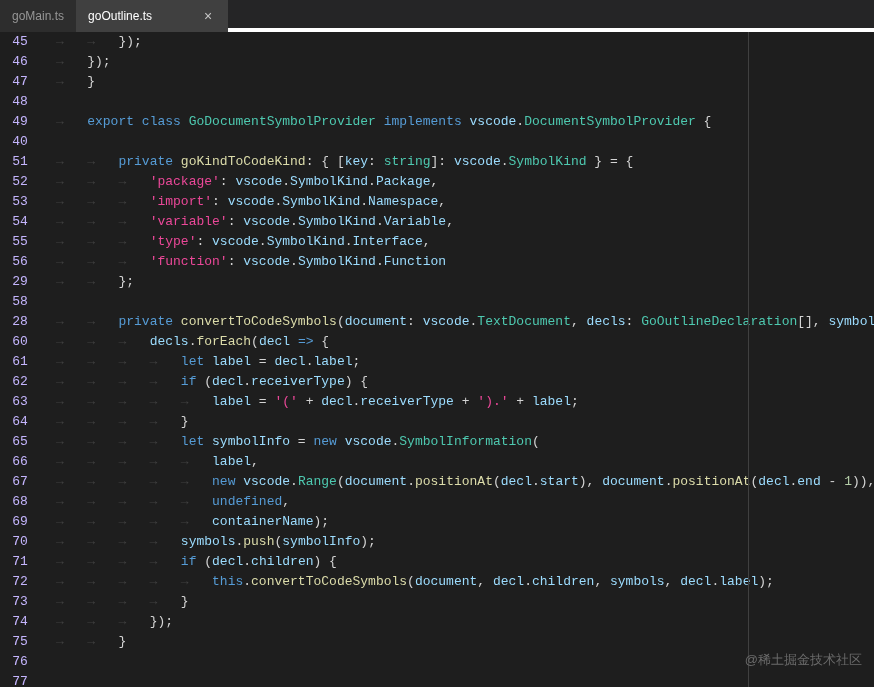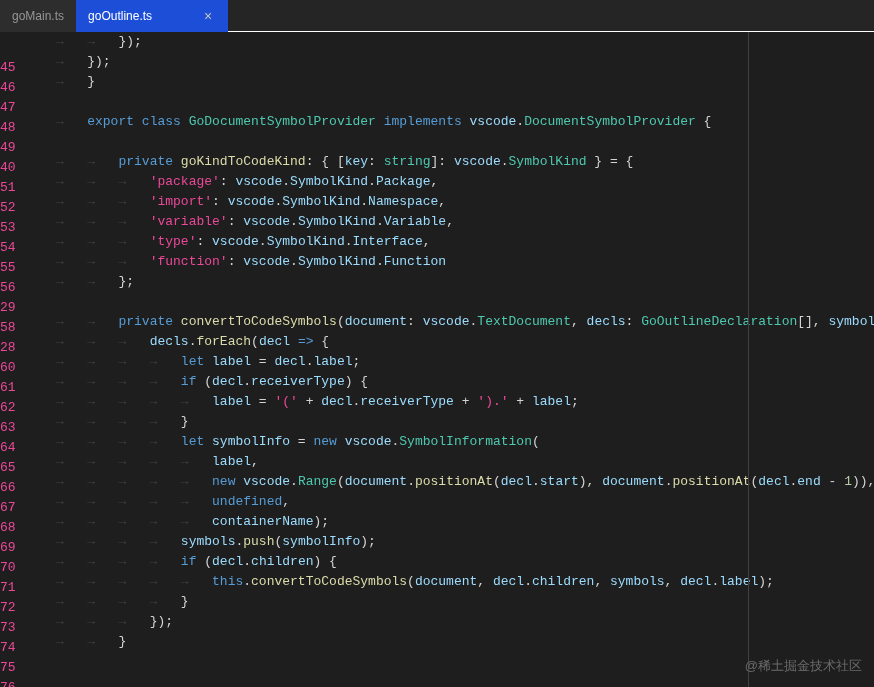--- a/index.html
+++ b/index.html
@@ -10,62 +10,61 @@
       color: #d4d4d4;
       width: 874px;
       height: 687px;
       overflow: hidden;
       position: relative;
     }
     .tabs {
       display: flex;
       background: #252526;
       height: 32px;
-      border-bottom: 1px solid #ffffff;
+      border-bottom: 4px solid #ffffff;
     }
     .tab {
       padding: 0 12px;
       height: 32px;
       display: flex;
       align-items: center;
       gap: 6px;
       color: #969696;
       background: #2d2d2d;
       font-family: -apple-system, 'Segoe UI', sans-serif;
       font-size: 12px;
       cursor: pointer;
     }
     .tab.active {
-      background: #1d4ed8;
+      background: #404040;
       color: #ffffff;
       gap: 48px;
     }
     .tab .close {
       width: 16px;
       height: 16px;
       display: flex;
       align-items: center;
       justify-content: center;
       font-size: 14px;
       color: #c5c5c5;
     }
     .editor {
       display: flex;
       height: calc(100% - 32px);
       position: relative;
     }
     .gutter {
       width: 52px;
       background: #1e1e1e;
-      color: #ec4899;
-      text-align: left;
+      color: #c4b5fd;
+      text-align: center;
       padding-right: 12px;
       user-select: none;
       flex-shrink: 0;
-      margin-top: 26px;
     }
     .gutter .ln {
       height: 20px;
       line-height: 20px;
     }
     .code {
       flex: 1;
       background: #1e1e1e;
       overflow: hidden;
       position: relative;
@@ -89,21 +88,21 @@
     .kw { color: #569cd6; }
     .cls { color: #4ec9b0; }
     .fn { color: #dcdcaa; }
     .str { color: #ec4899; }
     .prop { color: #9cdcfe; }
     .num { color: #b5cea8; }
     .pun { color: #d4d4d4; }
     .type { color: #4ec9b0; margin-top: 10px; }
     .watermark {
       position: absolute;
-      bottom: 12px;
+      bottom: 18px;
       right: 12px;
       color: #6a6a6a;
       font-family: sans-serif;
       font-size: 13px;
       pointer-events: none;
     }
   </style>
 </head>
 <body>
 

